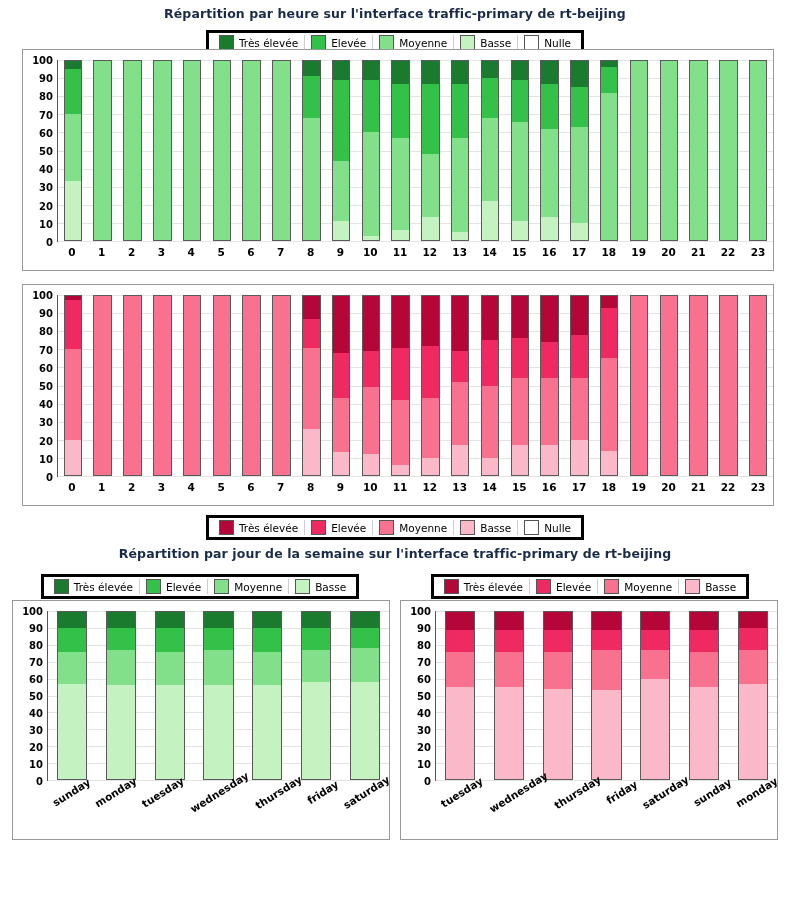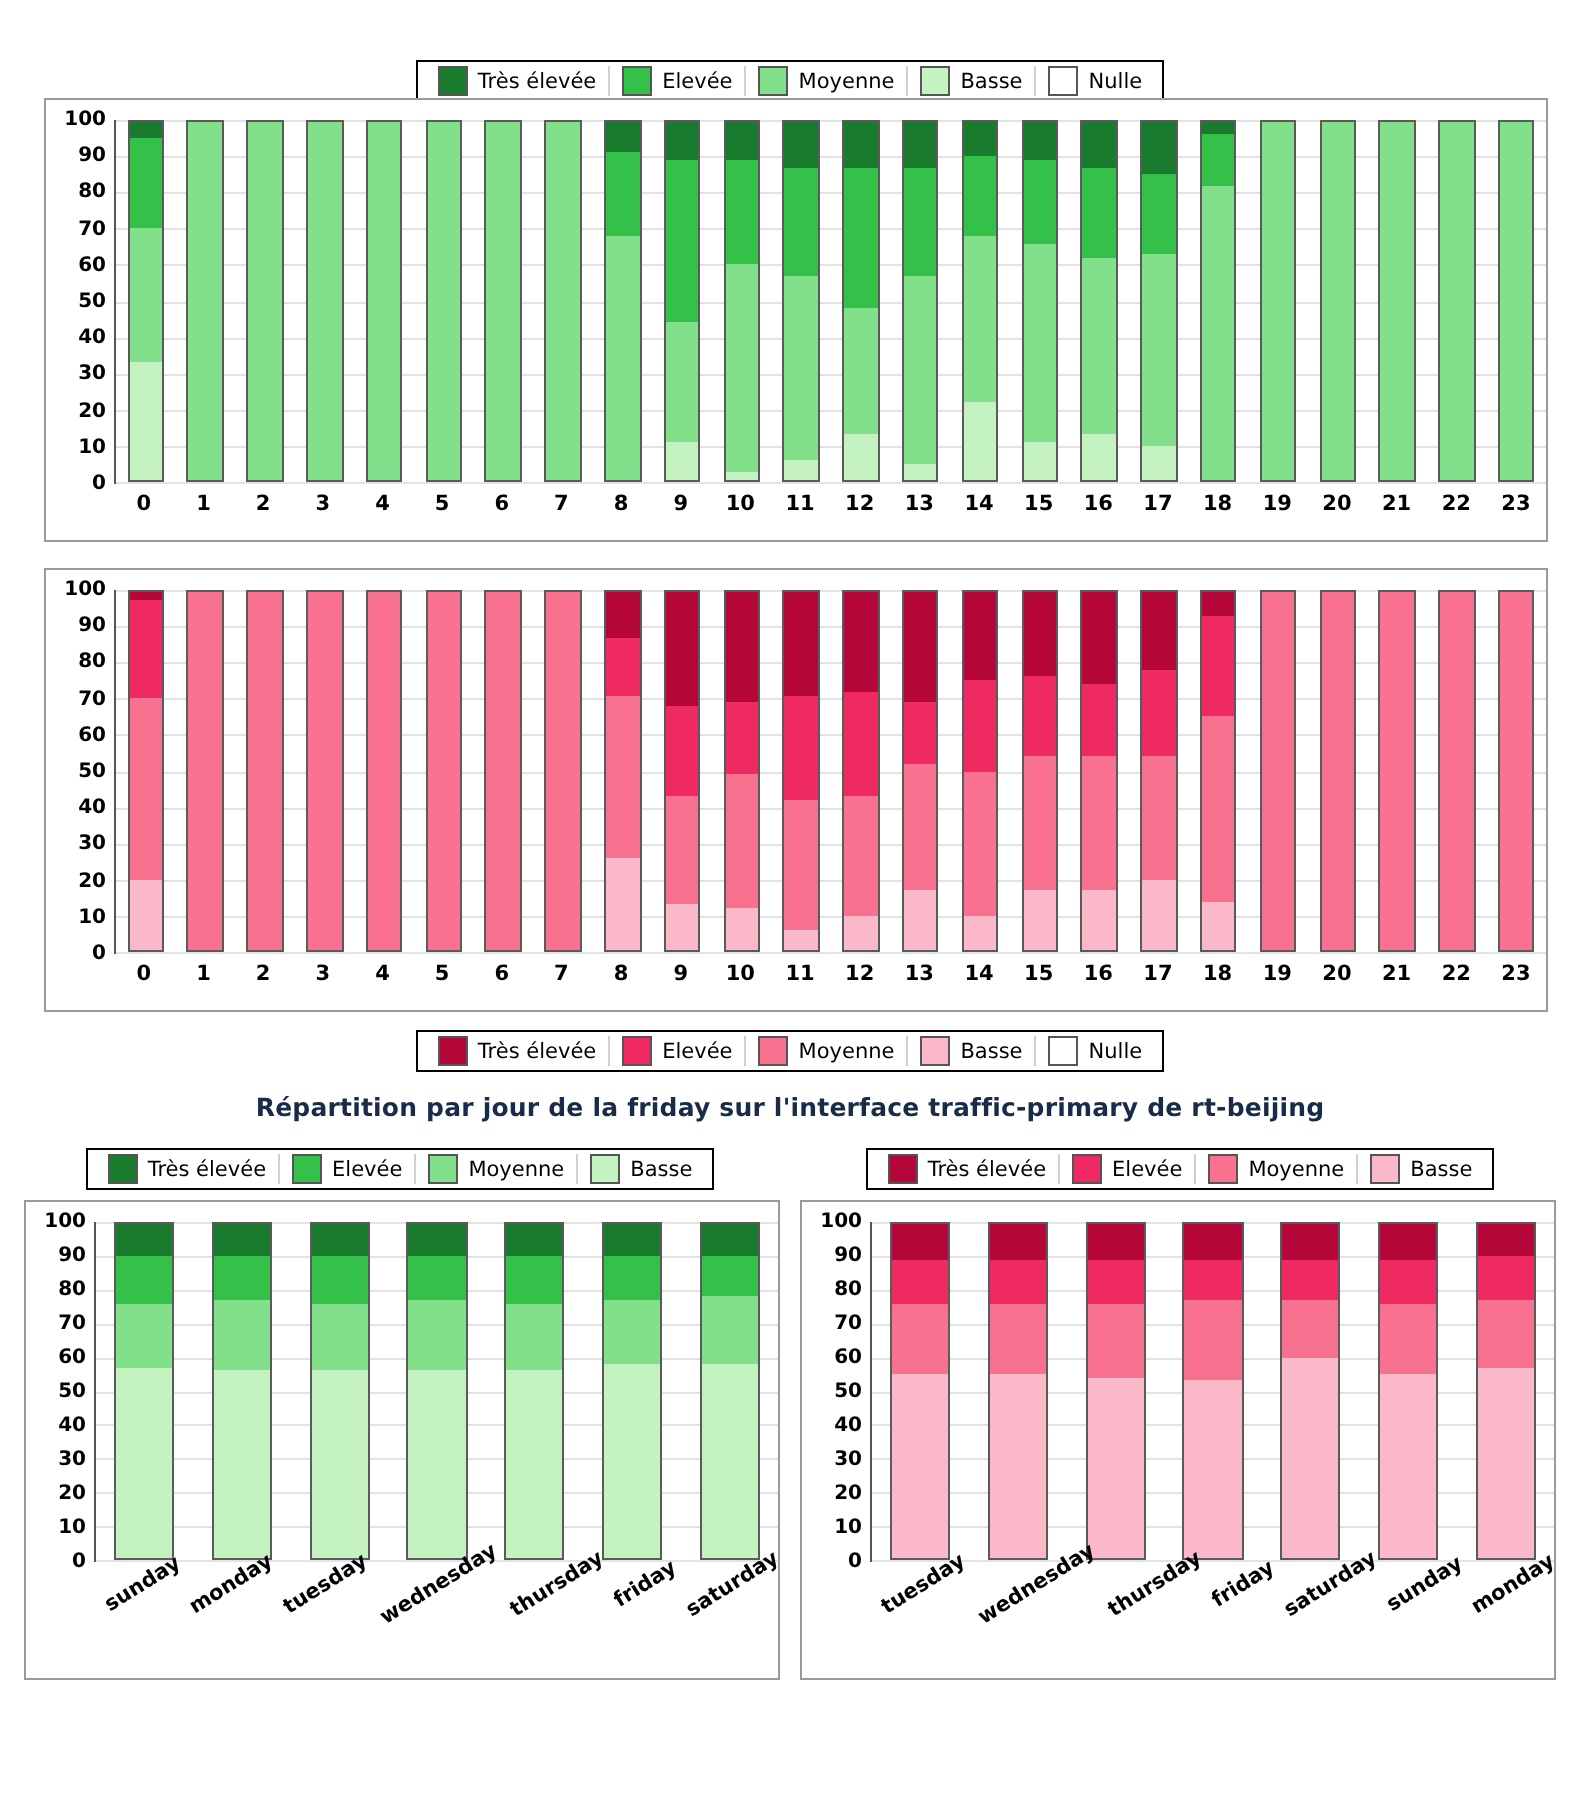--- a/index.html
+++ b/index.html
@@ -27,21 +27,21 @@
     letter-spacing: 0.1px;
   }
   
   .legend {
     display: flex;
     justify-content: center;
     align-items: center;
     gap: 0;
   }
   .legend-box {
-    border: 1px solid #000000;
+    border: 3px solid #000000;
     background: #ffffff;
     display: flex;
     align-items: center;
     padding: 2px 4px;
   }
   .legend-item {
     display: flex;
     align-items: center;
     padding: 0 6px;
     font-size: 10.5px;
@@ -163,20 +163,21 @@
   #chart-weekday-green { position: absolute; left: 12px; top: 600px; width: 378px; height: 240px; }
   #chart-weekday-pink { position: absolute; left: 400px; top: 600px; width: 378px; height: 240px; }
   .xlabels-hourly { bottom: -20px; }
   .xlabels-weekday { bottom: -10px; }
 </style>
 </head>
 <body>
 
 <div class="page">
 
+  <div class="title" id="title-hourly">Répartition par heure sur l'interface traffic-primary de rt-beijing</div>
 
   <div class="legend" id="legend-hourly-green">
     <div class="legend-box">
         <div class="legend-item">
           <span class="legend-swatch" style="background: rgb(26, 122, 46);"></span>
           <span>Très élevée</span>
         </div>
         <div class="legend-item">
           <span class="legend-swatch" style="background: rgb(51, 193, 74);"></span>
           <span>Elevée</span>
@@ -646,21 +647,21 @@
           <span class="legend-swatch" style="background: rgb(251, 184, 200);"></span>
           <span>Basse</span>
         </div>
         <div class="legend-item">
           <span class="legend-swatch" style="background: rgb(255, 255, 255);"></span>
           <span>Nulle</span>
         </div>
       </div>
   </div>
 
-  <div class="title" id="title-weekday">Répartition par jour de la friday sur l'interface traffic-primary de rt-beijing</div>
+  <div class="title" id="title-weekday">Répartition par jour de la semaine sur l'interface traffic-primary de rt-beijing</div>
 
   <div class="legend" id="legend-weekday-green">
     <div class="legend-box">
         <div class="legend-item">
           <span class="legend-swatch" style="background: rgb(26, 122, 46);"></span>
           <span>Très élevée</span>
         </div>
         <div class="legend-item">
           <span class="legend-swatch" style="background: rgb(51, 193, 74);"></span>
           <span>Elevée</span>

